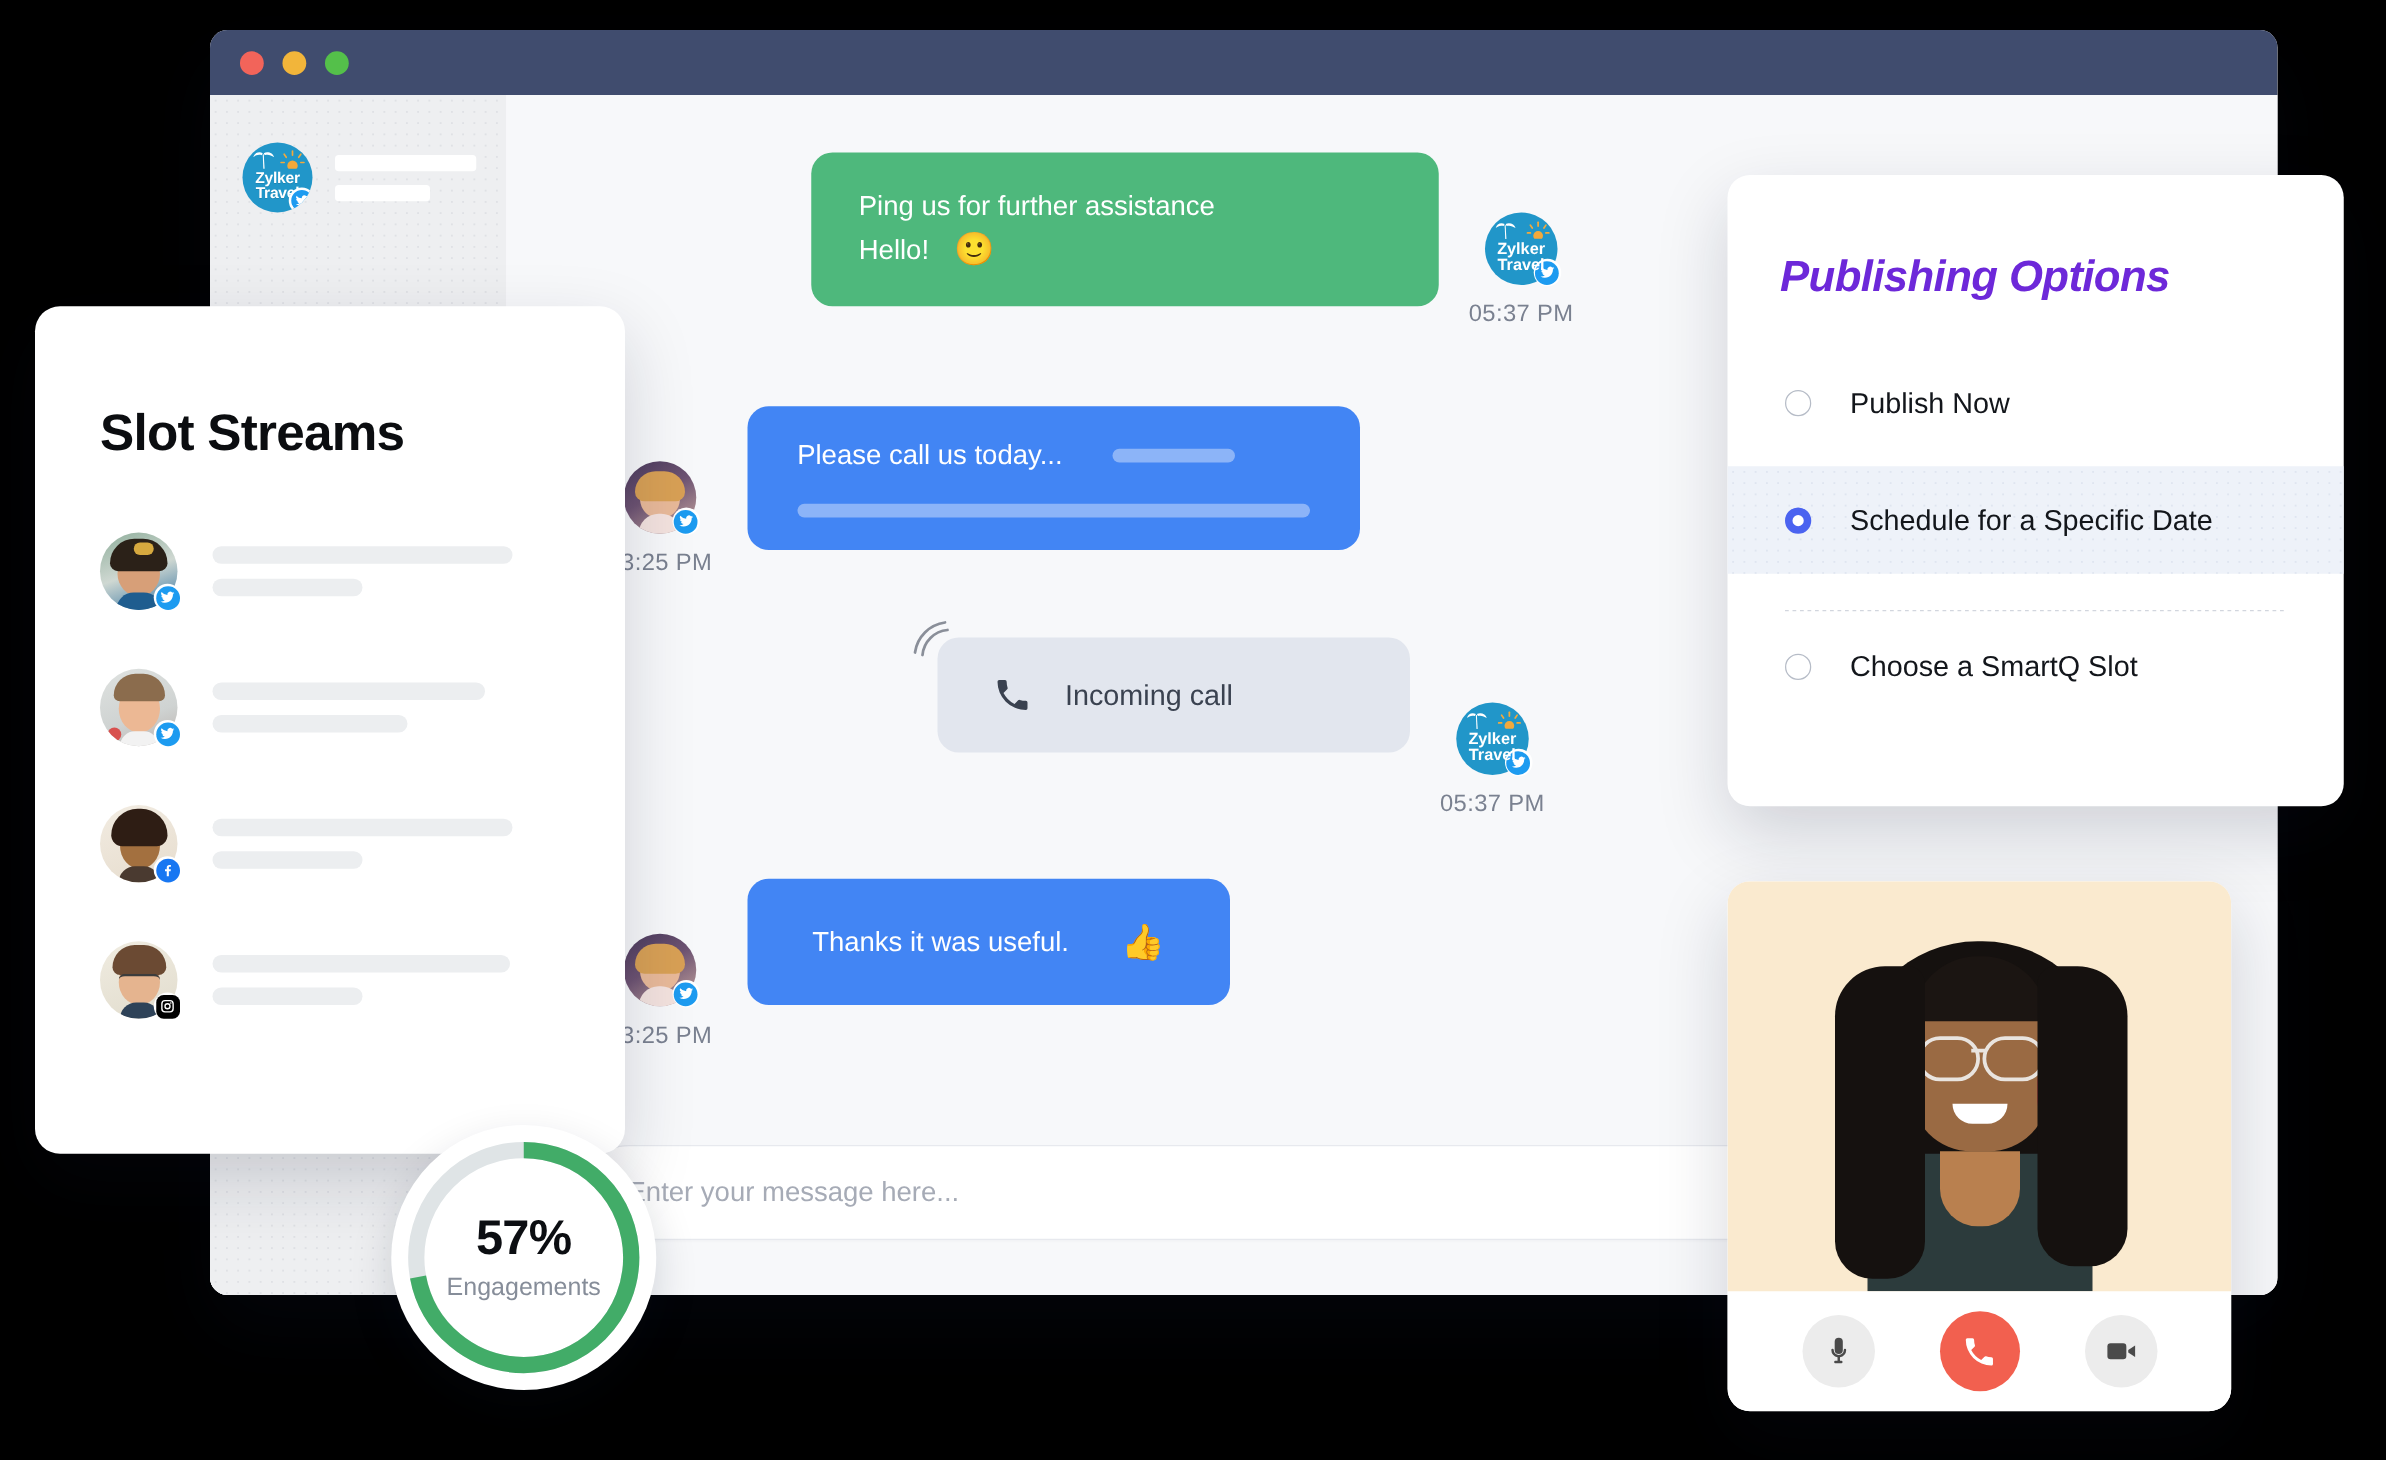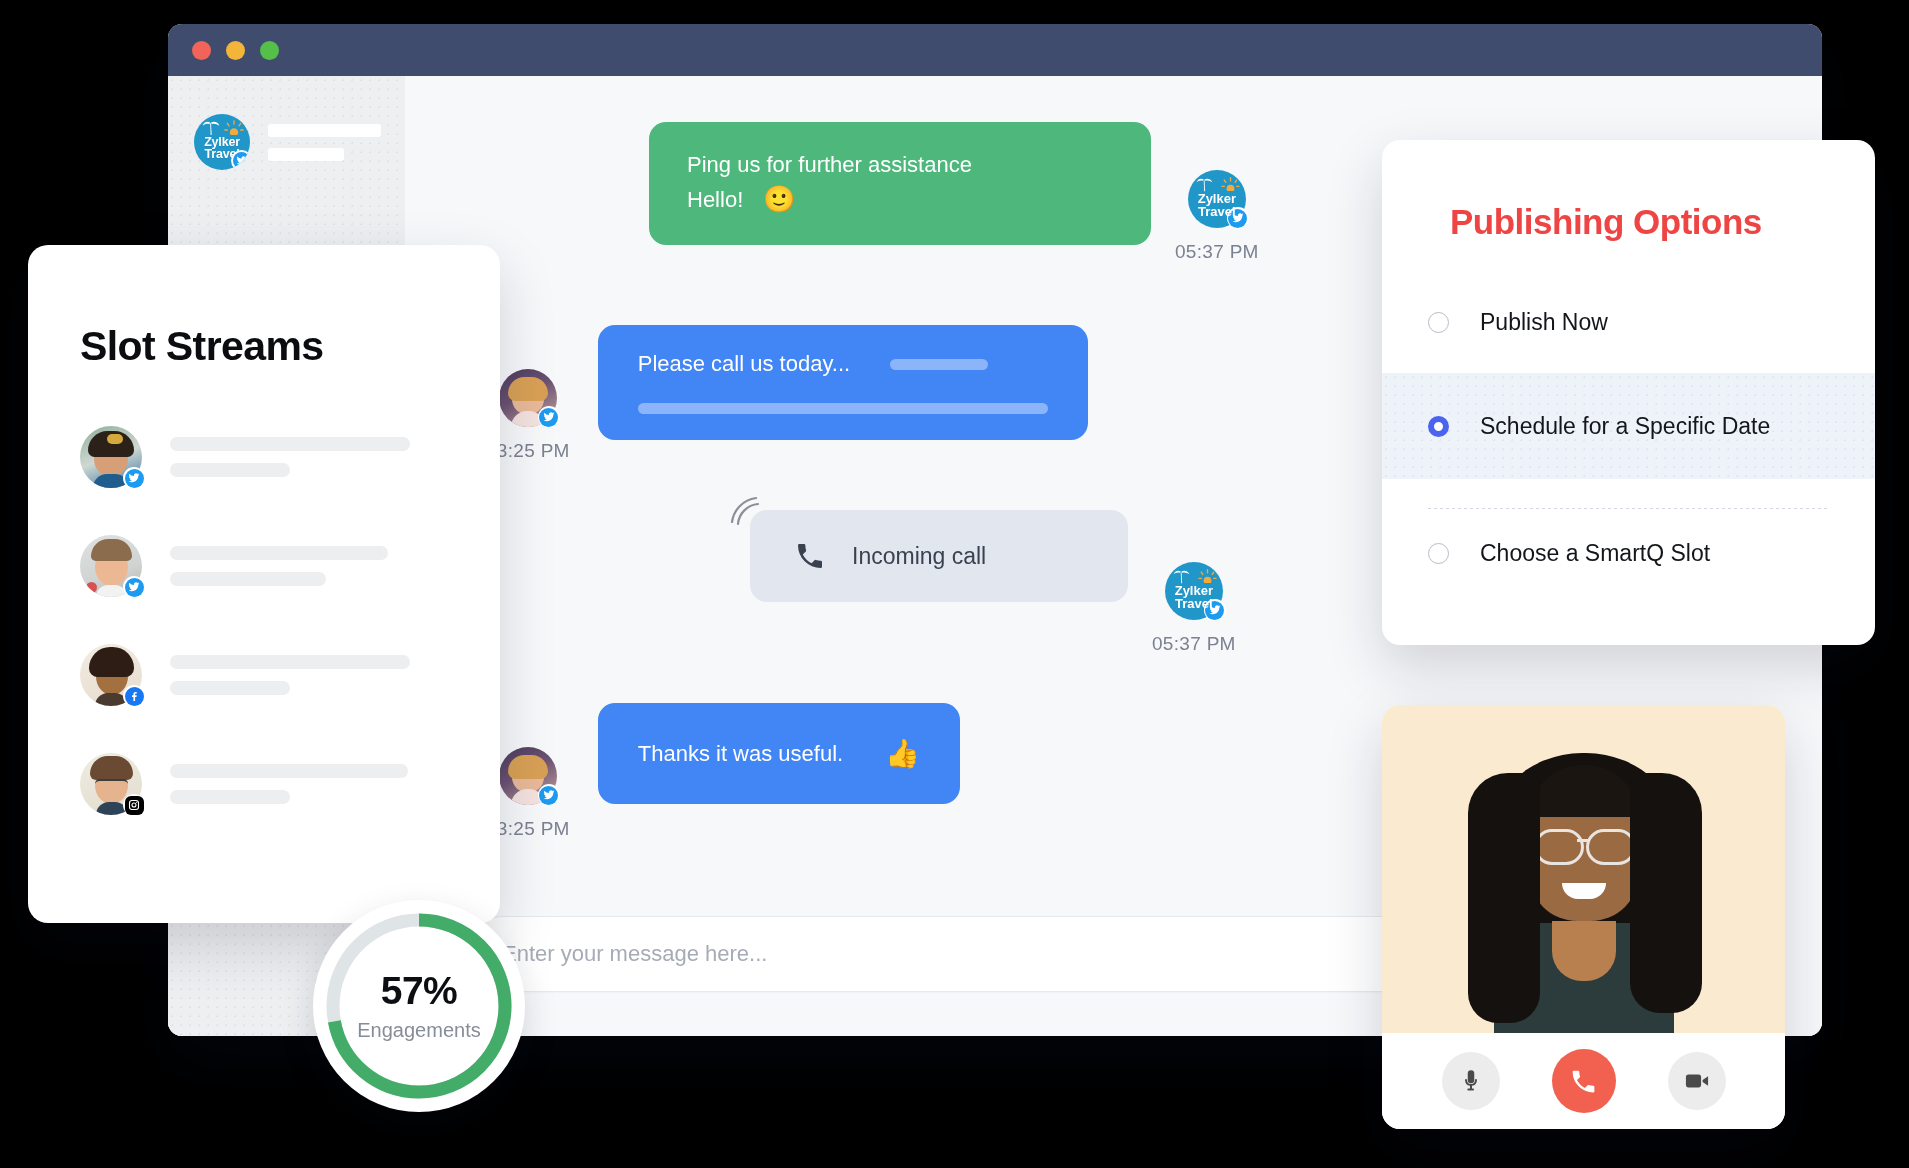--- a/index.html
+++ b/index.html
@@ -145,21 +145,21 @@
   .gauge .gtxt{position:relative;text-align:center;z-index:2;}
   .gauge .gpct{font-size:39px;font-weight:bold;color:#0c0e12;letter-spacing:-.5px;line-height:1;}
   .gauge .glbl{font-size:20px;color:#868d99;margin-top:9px;}
 
   
   .pubcard{
     position:absolute;left:1382px;top:140px;width:493px;height:505px;
     background:#fff;border-radius:18px;overflow:hidden;
     box-shadow:0 22px 56px rgba(15,22,45,.17);
   }
-  .pubtitle{font-size:35px;font-weight:bold;color:#ef4444;letter-spacing:-.5px;margin:62px 0 0 68px;}
+  .pubtitle{font-size:35px;font-weight:bold;color:#6d28d9;letter-spacing:-.5px;margin:62px 0 0 42px;font-style:italic;}
   .pubopts{margin-top:47px;}
   .popt{
     display:flex;align-items:center;gap:31px;padding:0 46px;height:66px;position:relative;
   }
   .popt.sel{
     background:#eef2f9;
     background-image:radial-gradient(#dfe5f0 1px,transparent 1px);
     background-size:9px 9px;
   }
   .radio{width:21px;height:21px;border-radius:50%;border:1.6px solid #b6bcc7;flex:0 0 21px;box-sizing:border-box;}
@@ -365,21 +365,21 @@
                 <span class="badge tw">
                   <i>
                       <svg viewBox="0 0 24 24">
                         <path d="M23 5a9 9 0 0 1-2.6.7A4.5 4.5 0 0 0 22.4 3a9 9 0 0 1-2.9 1.1A4.5 4.5 0 0 0 11.8 8 12.8 12.8 0 0 1 2.5 3.3a4.5 4.5 0 0 0 1.4 6A4.4 4.4 0 0 1 1.9 8.7v.1a4.5 4.5 0 0 0 3.6 4.4 4.5 4.5 0 0 1-2 .1 4.5 4.5 0 0 0 4.2 3.1A9 9 0 0 1 1 18.3a12.7 12.7 0 0 0 6.9 2c8.3 0 12.8-6.9 12.8-12.8v-.6A9 9 0 0 0 23 5z"></path>
                       </svg>
                     </i>
                 </span>
               </div>
               <span class="ts">03:25 PM</span>
             </div>
-            <div class="bubble blue" style="padding:34px 40px;">
+            <div class="bubble blue" style="padding:34px 52px;">
               <div style="display:flex;align-items:center;gap:42px;">
                 <span style="font-size:22px;white-space:nowrap;">Thanks it was useful.</span>
                 <span style="font-size:28px;">👍</span>
               </div>
             </div>
           </div>
 
         </div>
 
         <div class="composer">
@@ -508,21 +508,21 @@
     <div class="pubtitle">Publishing Options</div>
     <div class="pubopts">
 
       <div class="popt">
         <span class="radio"></span>
         <span class="poptlabel">Publish Now</span>
       </div>
 
       <div class="spacer-sm"></div>
 
-      <div class="popt sel" style="height:106px;">
+      <div class="popt sel" style="height:86px;">
         <span class="radio"></span>
         <span class="poptlabel">Schedule for a Specific Date</span>
       </div>
 
       <div class="spacer-sm"></div>
 
 
       <div class="dots-sep"></div>
 
       <div class="popt">

